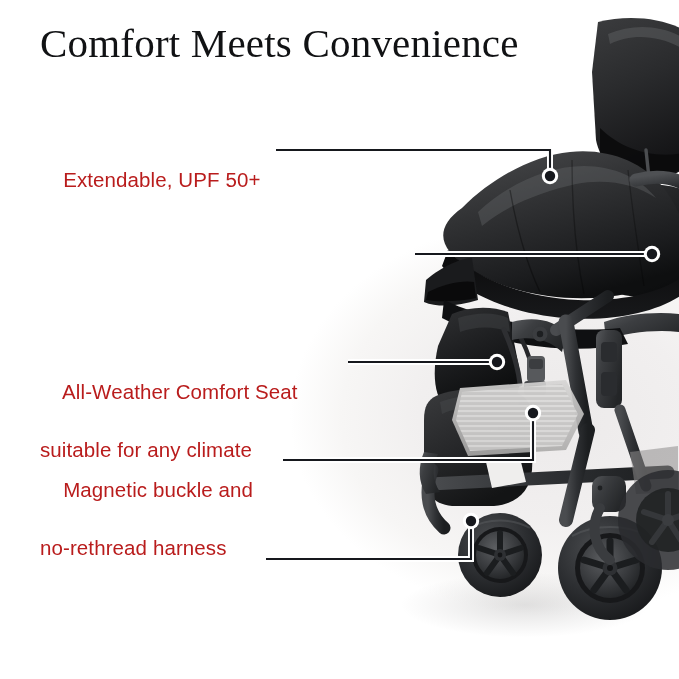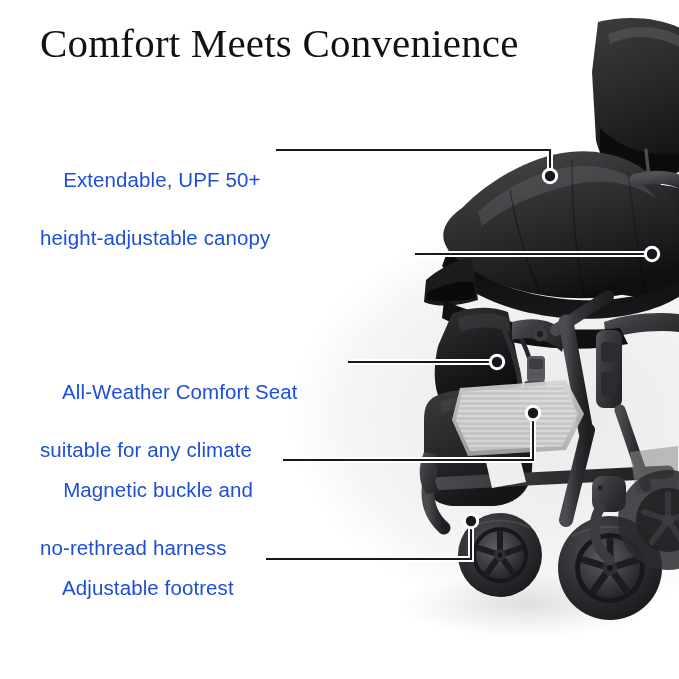--- a/index.html
+++ b/index.html
@@ -43,21 +43,21 @@
     line-height:1.05;
     letter-spacing:.2px;
     color:#111214;
     font-weight:400;
     white-space:nowrap;
   }
 
   
   .callout {
     position:absolute;
-    color:#1d4ed8;
+    color:#b91c1c;
     font-size:20.5px;
     line-height:29px;
     font-weight:400;
     letter-spacing:.1px;
     white-space:pre;
   }
   .callout .l2 { display:block; }
 
   
   svg.layer {
@@ -294,39 +294,35 @@
       </g>
     </g>
 
     <path d="M636 180 C660 174 680 178 692 190" stroke="url(#handleG)" stroke-width="13" fill="none" stroke-linecap="round"></path>
   </svg>
 
   <div class="headline">Comfort Meets Convenience</div>
 
   <div class="callout" style="left:40px; top:136px;">
     <span>Extendable, UPF 50+</span>
-    <span class="l2">height-adjustable canopy</span>
   </div>
 
   <div class="callout" style="left:40px; top:240px;">
   </div>
 
   <div class="callout" style="left:40px; top:446px;">
     <span>Magnetic buckle and</span>
     <span class="l2">no-rethread harness</span>
   </div>
 
   <div class="callout" style="left:40px; top:348px;">
     <span>All-Weather Comfort Seat</span>
     <span class="l2">suitable for any climate</span>
   </div>
 
-  <div class="callout" style="left:40px; top:544px;">
-    <span>Adjustable footrest</span>
-  </div>
 
   <svg class="layer leaders" viewBox="0 0 679 679">
 
     <g fill="none" stroke="#ffffff" stroke-width="6" stroke-linecap="butt" stroke-linejoin="miter">
       <path d="M276 150 L550 150 L550 176"></path>
       <path d="M415 254 L652 254"></path>
       <path d="M348 362 L497 362"></path>
       <path d="M283 460 L533 460 L533 413"></path>
       <path d="M266 559 L471 559 L471 521"></path>
     </g>

